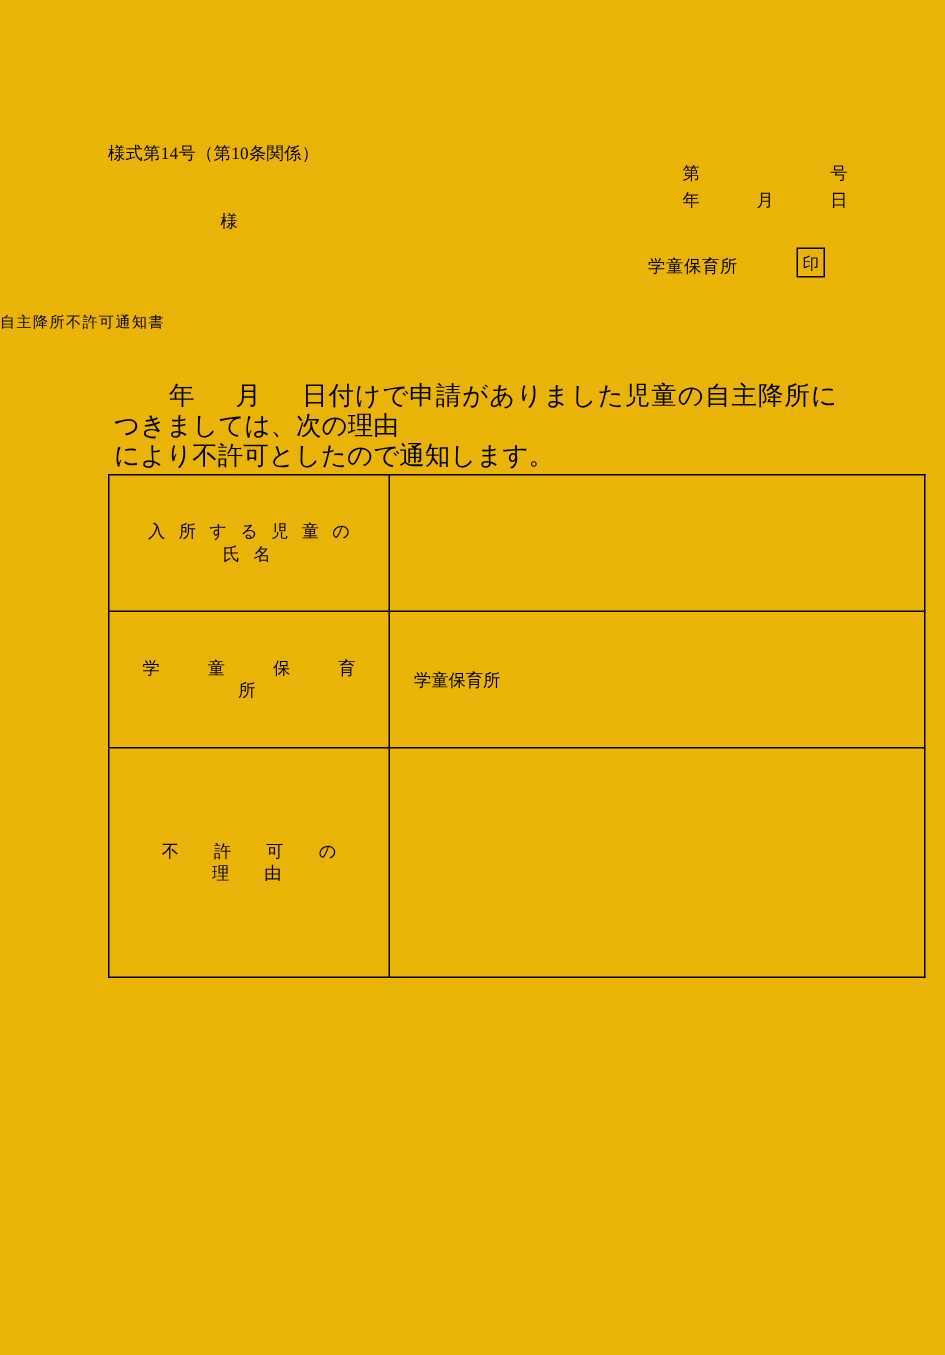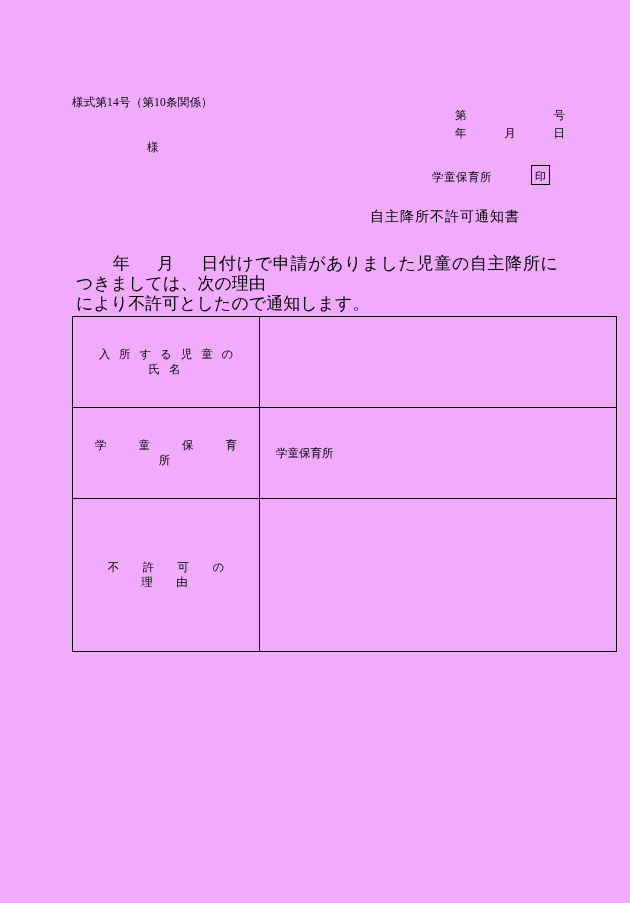--- a/index.html
+++ b/index.html
@@ -14,21 +14,21 @@
     font-family: "Liberation Serif", "DejaVu Serif", serif;
     color: #000000;
     font-size: 11px;
   }
   .page {
     position: absolute;
     left: 0;
     top: 0;
     width: 630px;
     height: 903px;
-    background: #f0abfc;
+    background: #eab308;
   }
   .form-no {
     position: absolute;
     left: 72px;
     top: 95px;
     font-size: 11.5px;
     letter-spacing: 0.2px;
     white-space: nowrap;
   }
   .doc-number-line {
@@ -72,22 +72,22 @@
     font-size: 11px;
     line-height: 20px;
     text-align: center;
     box-sizing: border-box;
   }
   .doc-title {
     position: absolute;
     left: 0;
     top: 208px;
     width: 520px;
-    text-align: right;
-    font-size: 14px;
+    text-align: left;
+    font-size: 10px;
     letter-spacing: 1px;
   }
   .body-text {
     position: absolute;
     left: 76px;
     top: 254px;
     width: 482px;
     font-size: 17px;
     line-height: 20px;
     text-align: justify;

